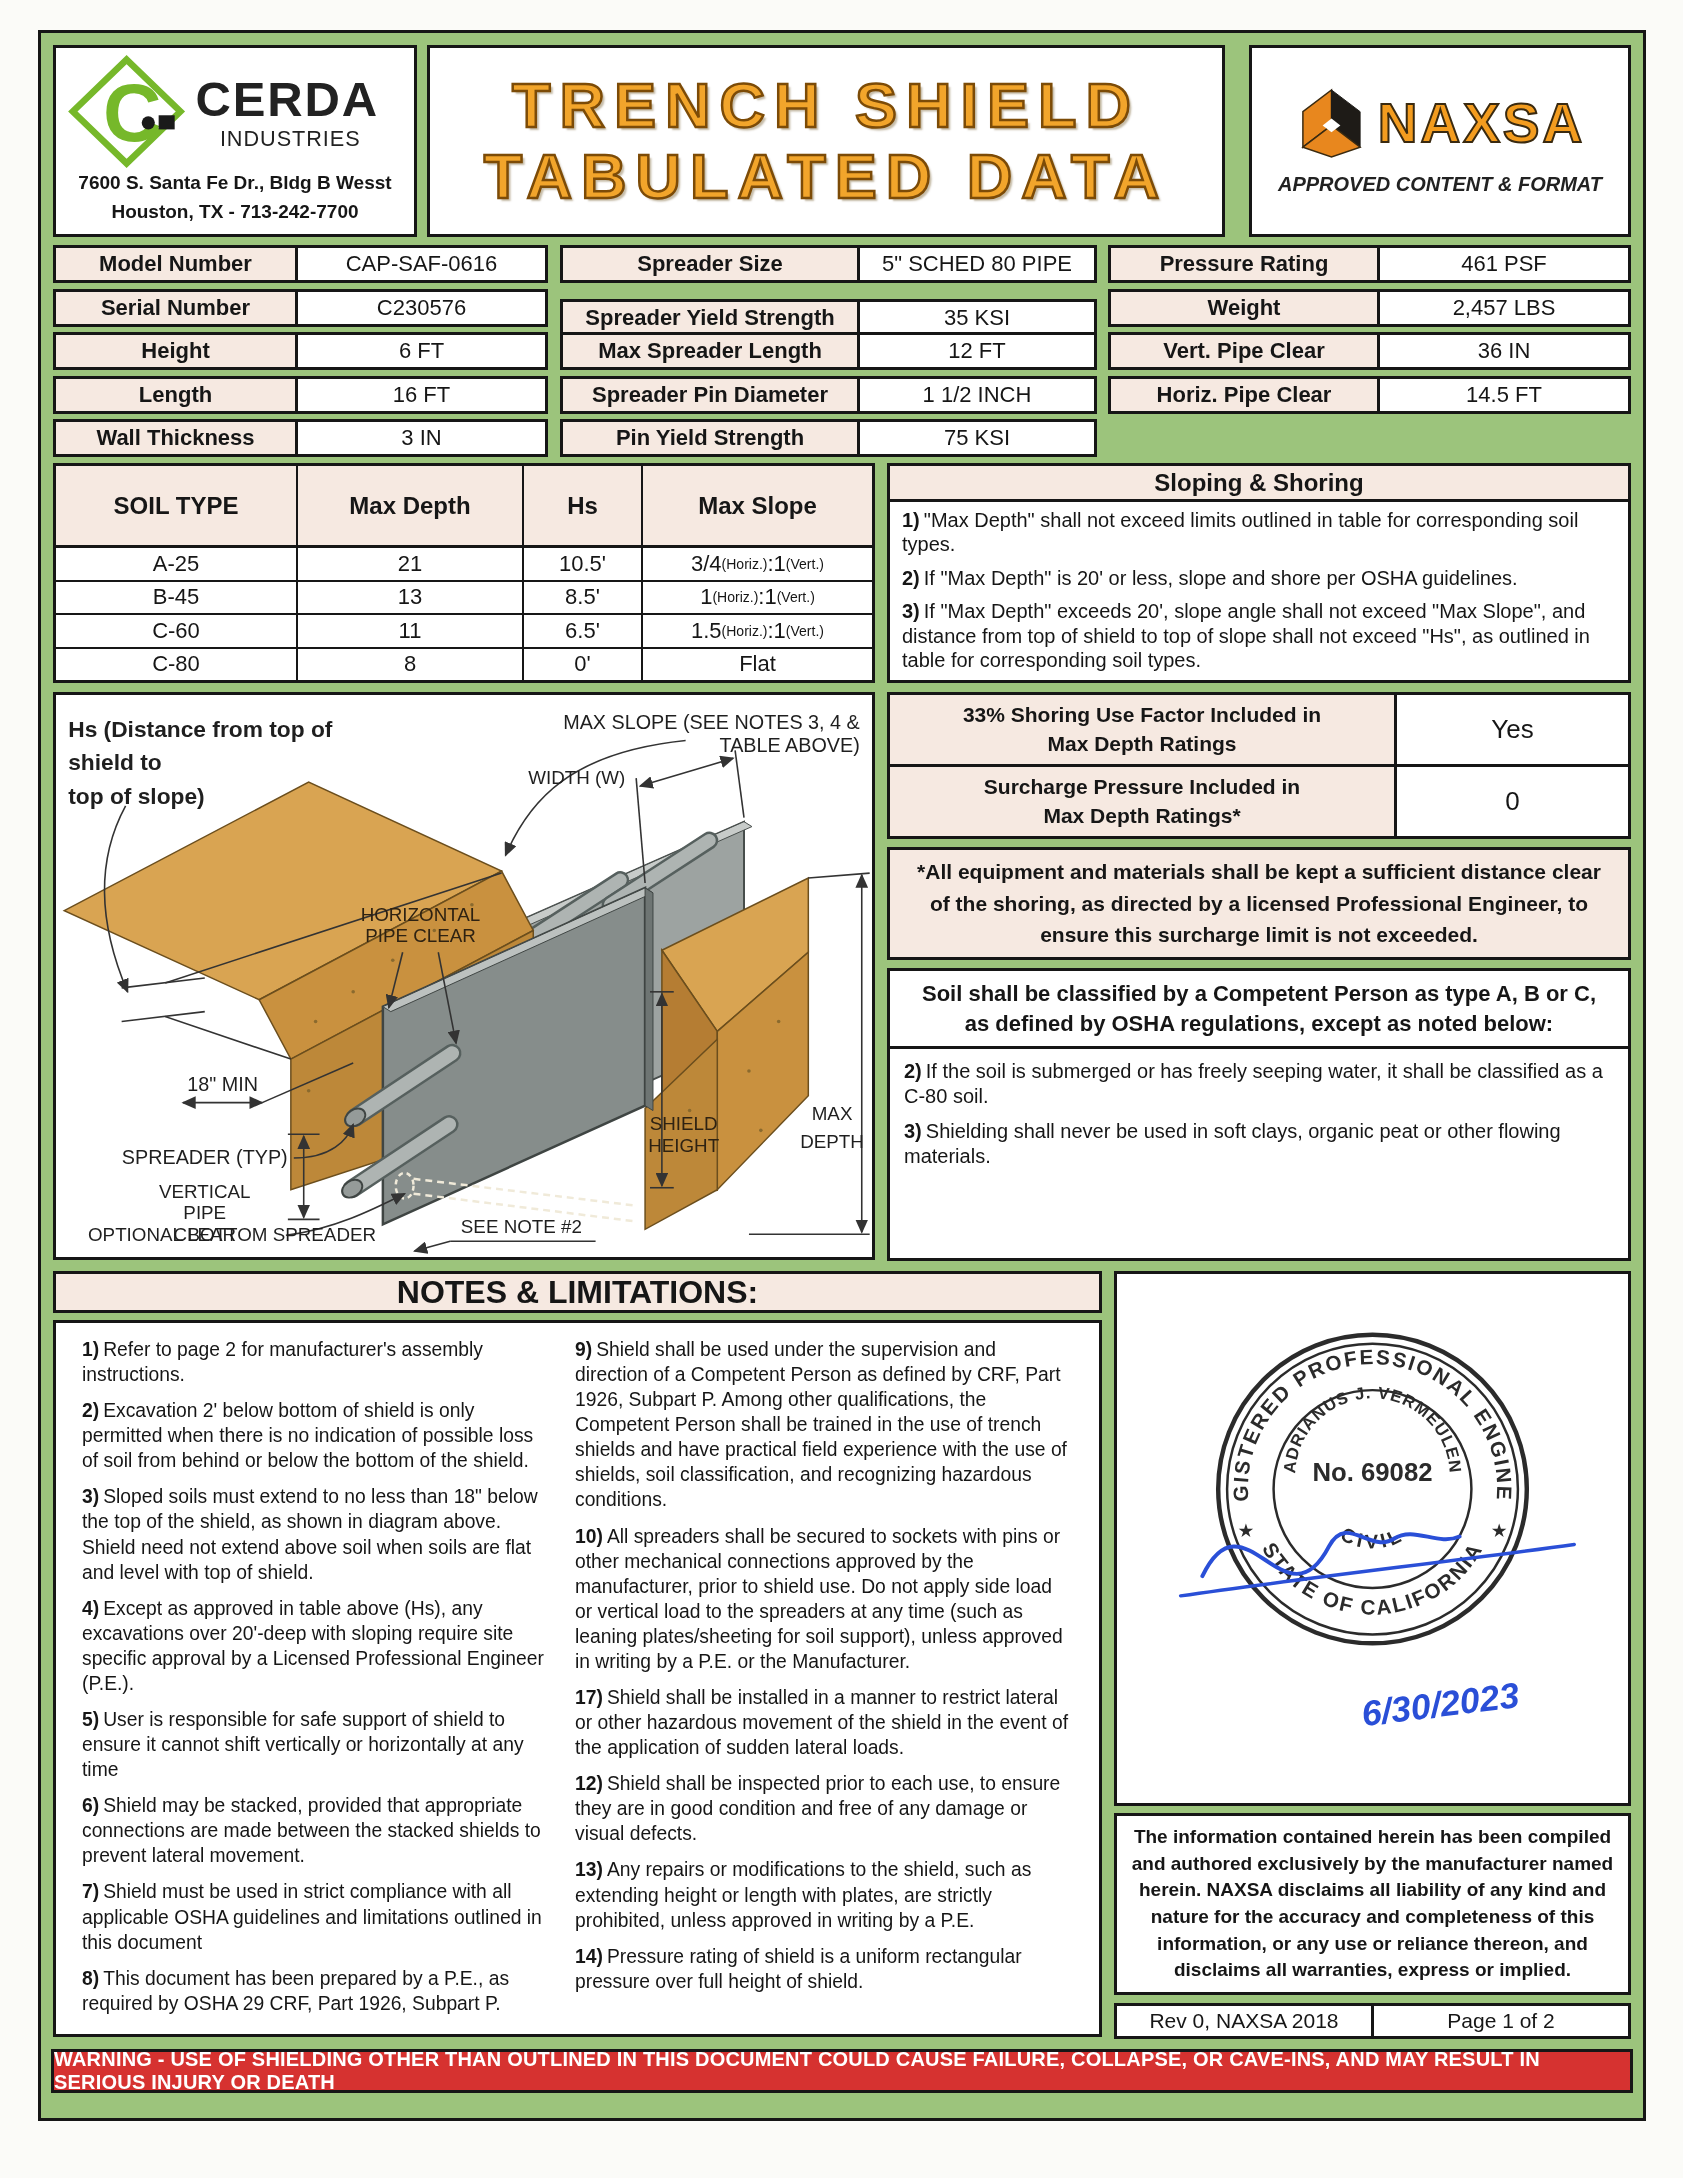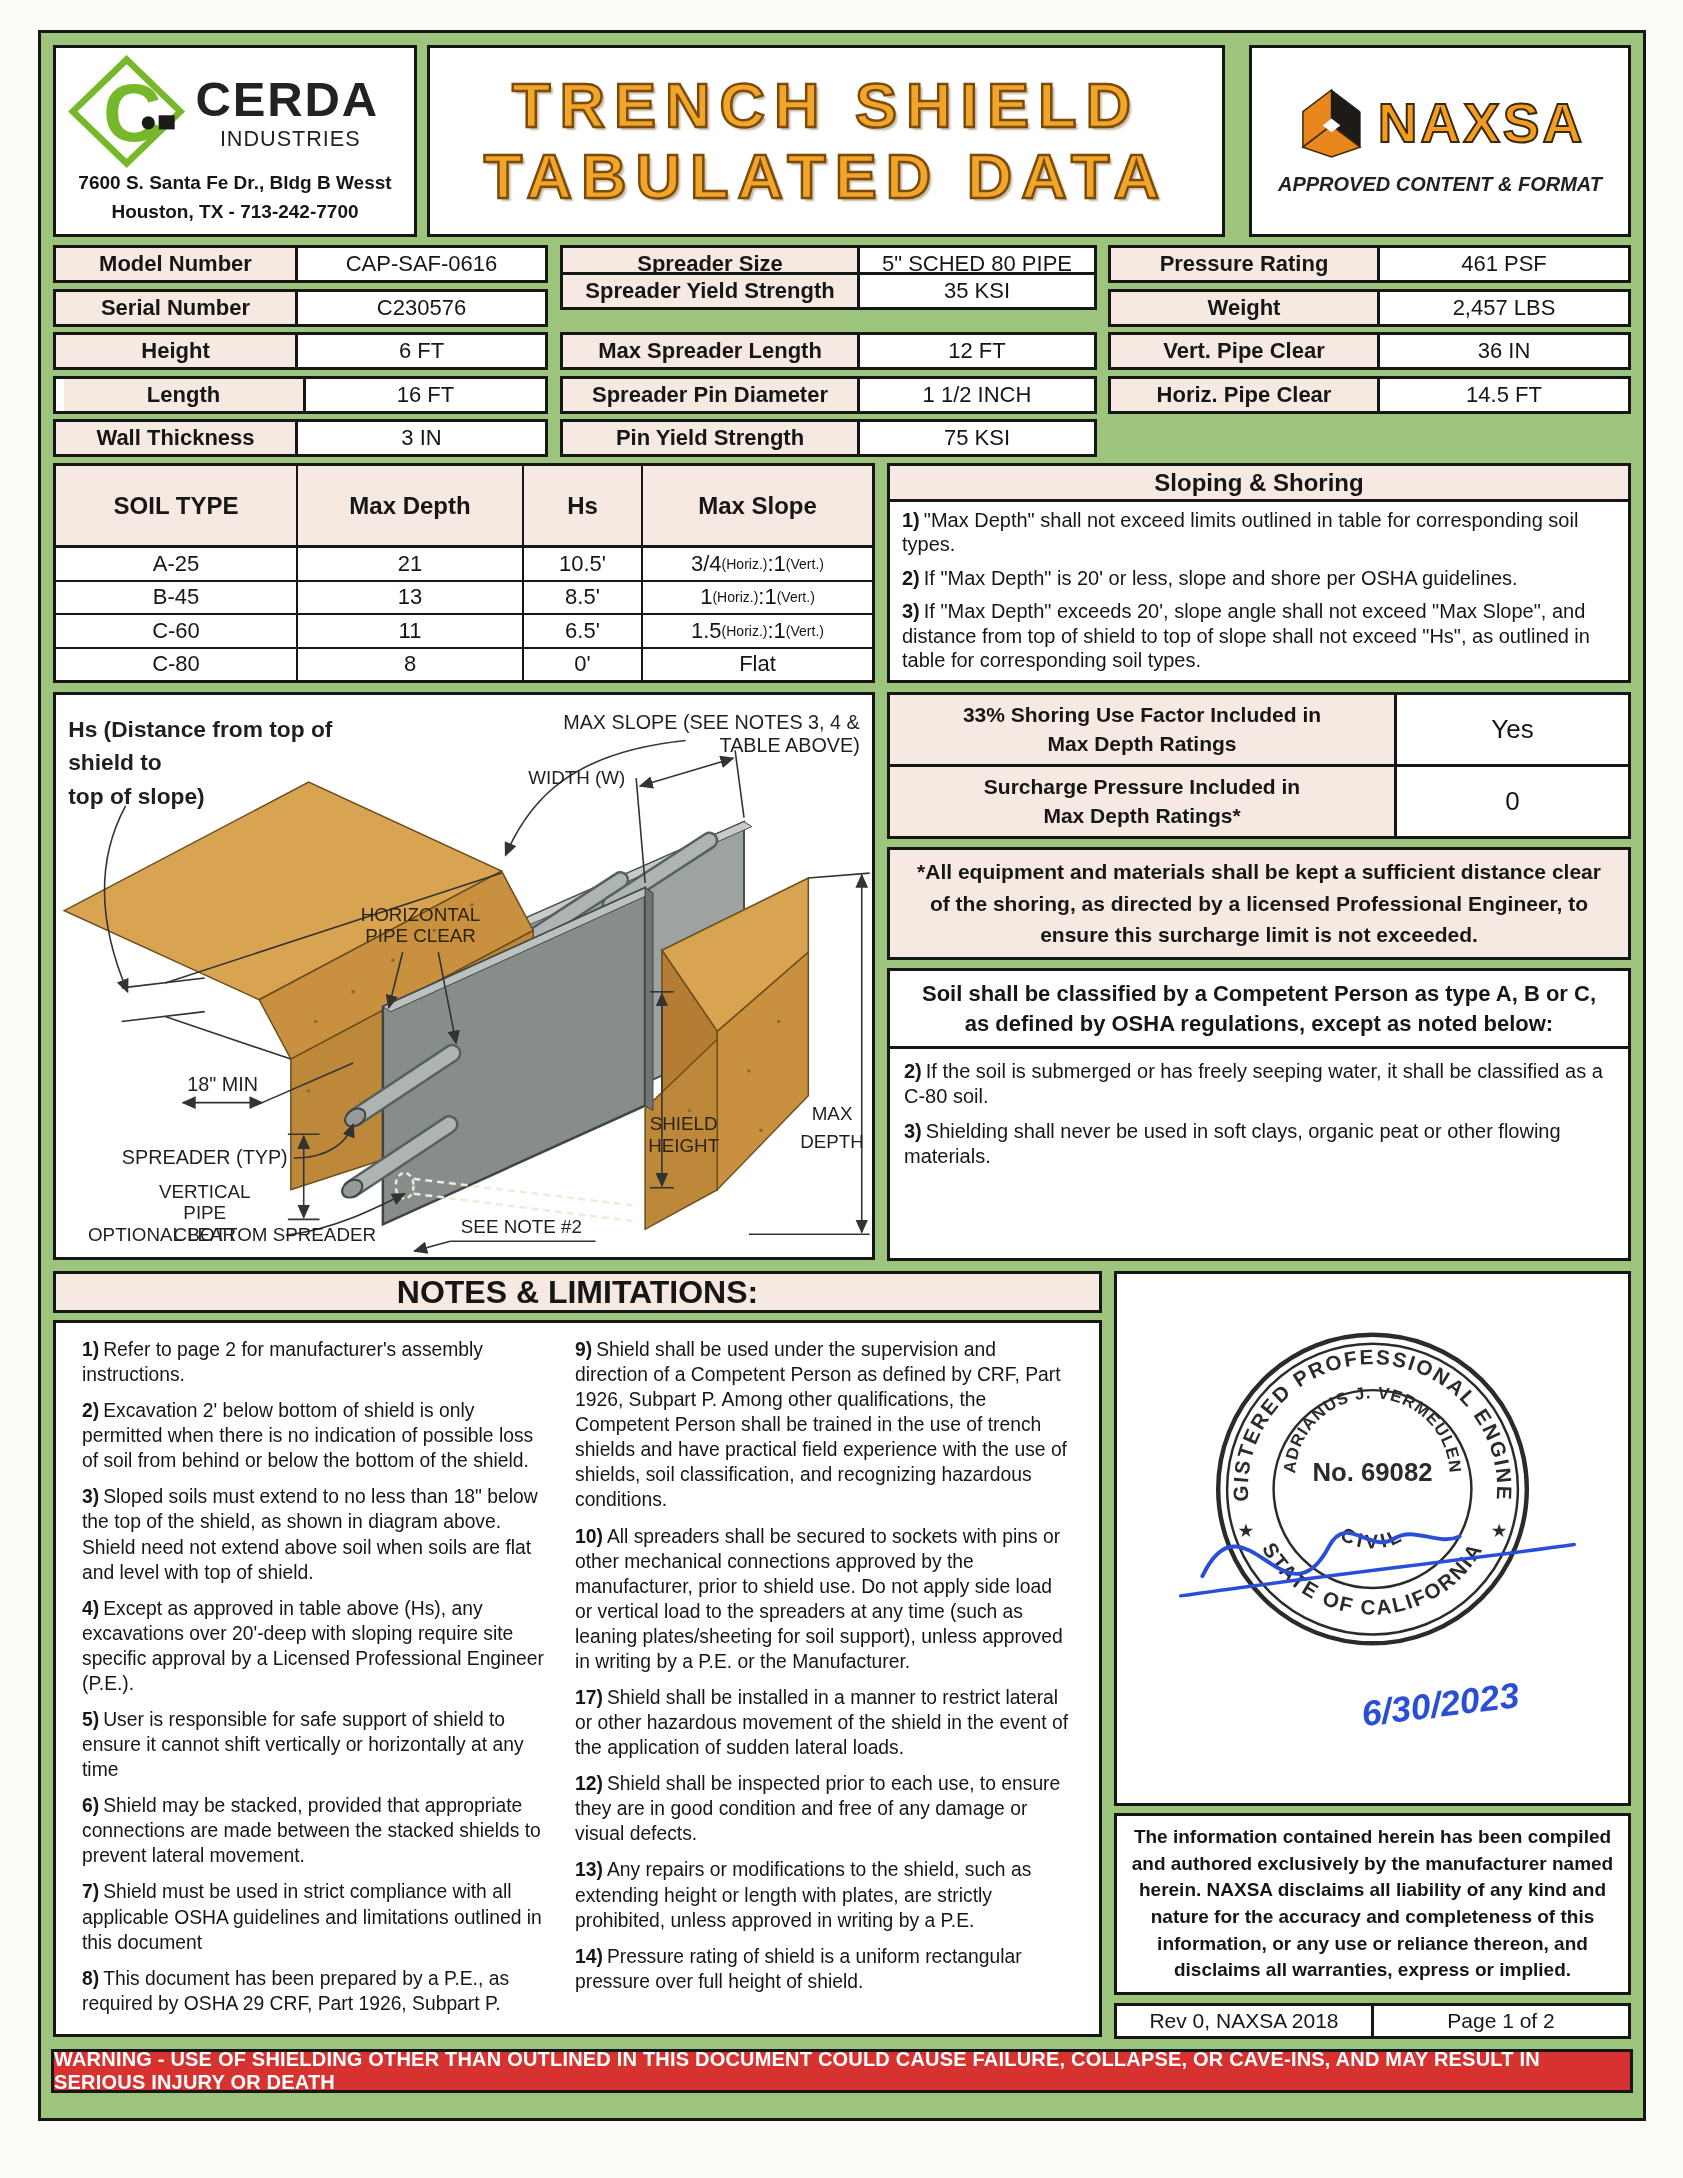--- a/index.html
+++ b/index.html
@@ -113,34 +113,34 @@
     <div class="spec-value">CAP-SAF-0616</div>
   </div>
   <div class="spec-row" style="left:2px;top:246px;width:495px;">
     <div class="spec-label" style="width:242px">Serial Number</div>
     <div class="spec-value">C230576</div>
   </div>
   <div class="spec-row" style="left:2px;top:289px;width:495px;">
     <div class="spec-label" style="width:242px">Height</div>
     <div class="spec-value">6 FT</div>
   </div>
-  <div class="spec-row" style="left:2px;top:333px;width:495px;padding-left:8px;">
+  <div class="spec-row" style="left:2px;top:333px;width:495px;">
     <div class="spec-label" style="width:242px">Length</div>
     <div class="spec-value">16 FT</div>
   </div>
   <div class="spec-row" style="left:2px;top:376px;width:495px;">
     <div class="spec-label" style="width:242px">Wall Thickness</div>
     <div class="spec-value">3 IN</div>
   </div>
 
   <div class="spec-row" style="left:509px;top:202px;width:537px;">
     <div class="spec-label" style="width:297px">Spreader Size</div>
     <div class="spec-value">5" SCHED 80 PIPE</div>
   </div>
-  <div class="spec-row" style="left:509px;top:229px;width:537px;">
+  <div class="spec-row" style="left:509px;top:256px;width:537px;">
     <div class="spec-label" style="width:297px">Spreader Yield Strength</div>
     <div class="spec-value">35 KSI</div>
   </div>
   <div class="spec-row" style="left:509px;top:289px;width:537px;">
     <div class="spec-label" style="width:297px">Max Spreader Length</div>
     <div class="spec-value">12 FT</div>
   </div>
   <div class="spec-row" style="left:509px;top:333px;width:537px;">
     <div class="spec-label" style="width:297px">Spreader Pin Diameter</div>
     <div class="spec-value">1 1/2 INCH</div>

